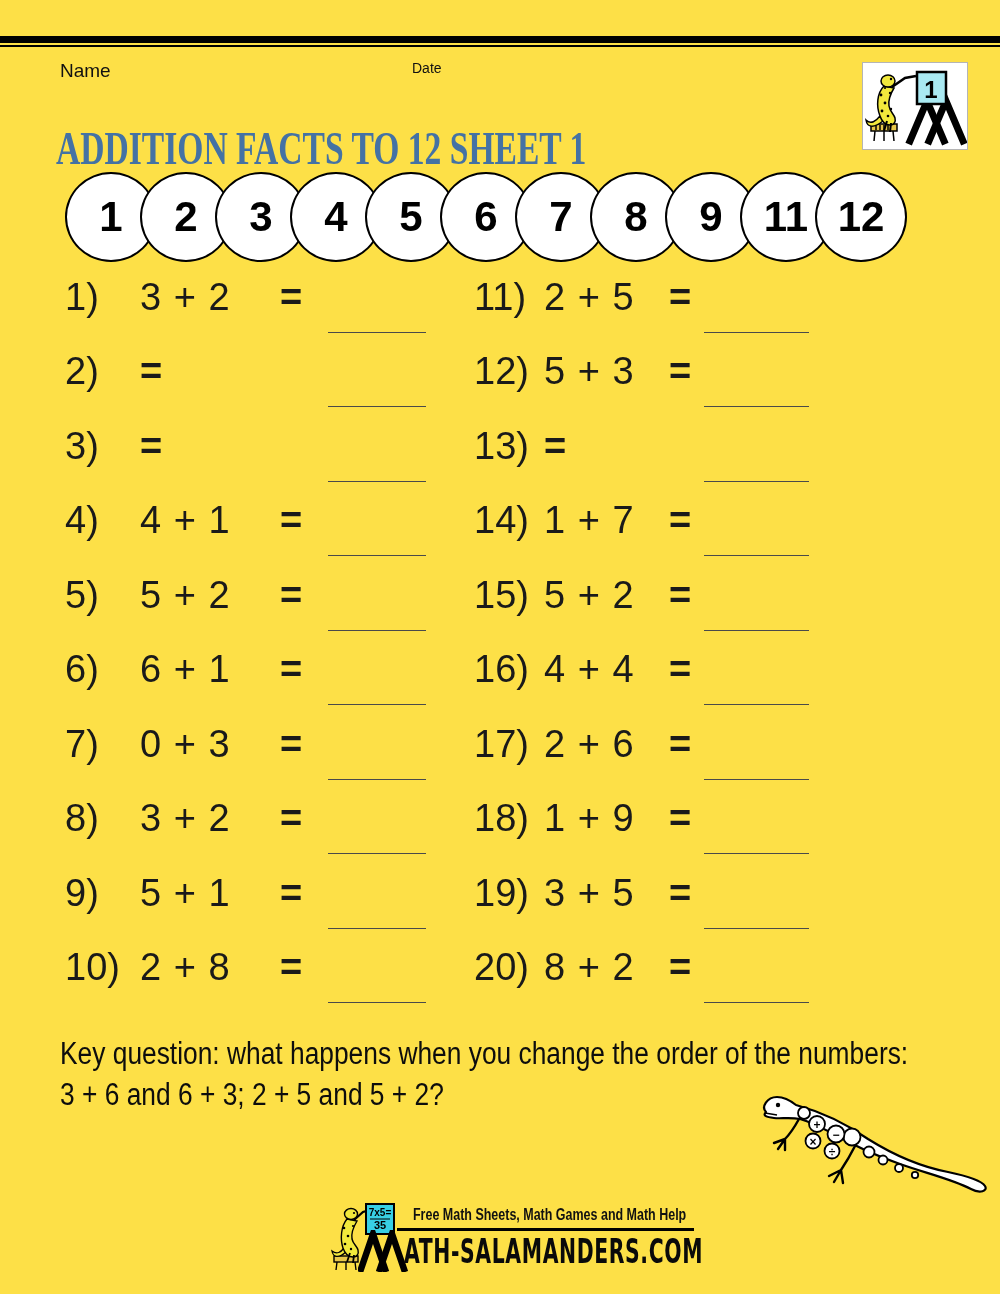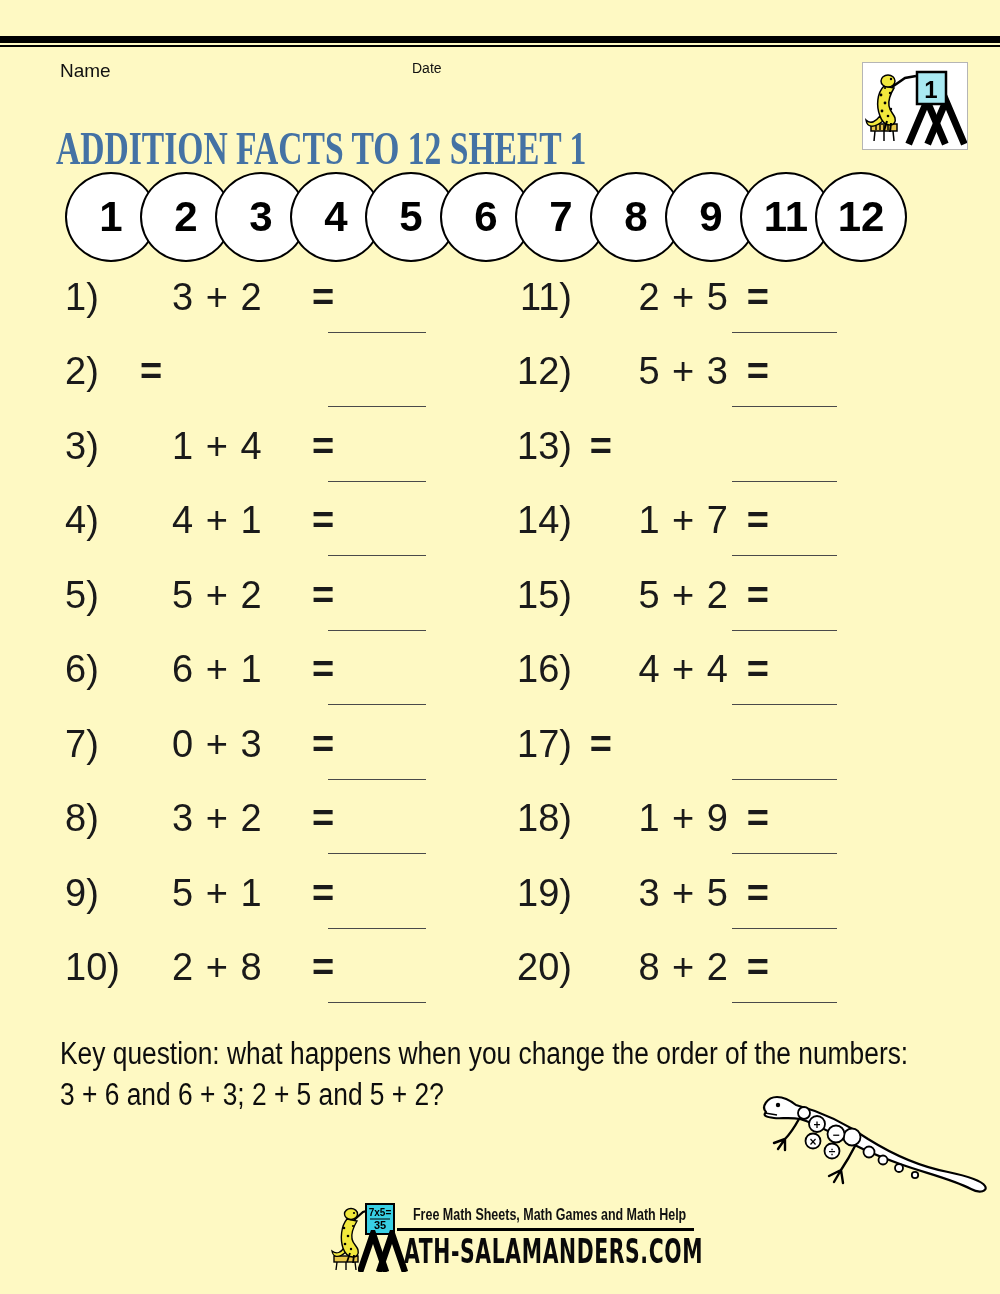--- a/index.html
+++ b/index.html
@@ -1,17 +1,17 @@
 <!DOCTYPE html>
 <html><head>
 <meta charset="utf-8">
 <style>
   html,body{margin:0;padding:0;background:#fff;}
   .page{
-    position:relative;width:1000px;height:1294px;background:#fef9c3;
+    position:relative;width:1000px;height:1294px;background:#fde047;
     font-family:"Liberation Sans",sans-serif;color:#1a1a1a;overflow:hidden;
   }
   
   .rule-thick{position:absolute;left:0;top:36px;width:1000px;height:7px;background:#000;}
   .rule-thin{position:absolute;left:0;top:45px;width:1000px;height:2px;background:#000;}
   
   .name-label{position:absolute;left:60px;top:60px;font-size:19px;color:#111;}
   .date-label{position:absolute;left:412px;top:60px;font-size:14px;color:#111;}
   
   .logo-box{position:absolute;left:862px;top:62px;width:104px;height:86px;background:#fff;border:1px solid #b5b5b5;}
@@ -25,25 +25,25 @@
   .number-track{position:absolute;left:65px;top:172px;display:flex;}
   .oval{
     width:88px;height:86px;border:2px solid #000;border-radius:50%;background:#fff;
     display:flex;align-items:center;justify-content:center;flex:0 0 auto;
   }
   .oval + .oval{margin-left:-17px;}
   .oval-num{font-size:42px;font-weight:600;color:#000;}
   
   .col{position:absolute;top:260px;width:440px;}
   .col-left{left:65px;}
-  .col-right{left:502px;text-align:right;}
+  .col-right{left:474px;}
   .prow{position:relative;height:74.5px;display:flex;align-items:center;font-size:38px;}
   .plabel{width:75px;flex:0 0 auto;}
   .col-right .plabel{width:70px;}
-  .pexpr{width:140px;flex:0 0 auto;letter-spacing:1px;margin-left:32px;}
+  .pexpr{width:140px;flex:0 0 auto;letter-spacing:1px;}
   .col-right .pexpr{width:125px;}
   .peq{width:40px;flex:0 0 auto;font-weight:600;}
   .answer-line{position:absolute;bottom:2px;height:0;border-top:1.5px solid #4a4a4a;}
   .col-left .answer-line{left:263px;width:98px;}
   .col-right .answer-line{left:230px;width:105px;}
   
   .key-question{
     position:absolute;left:60px;top:1033px;font-size:31px;line-height:41px;color:#0d0d0d;
     transform:scaleX(0.85);transform-origin:left top;white-space:nowrap;
   }
@@ -177,21 +177,20 @@
   </div>
 
   <div class="prow">
     <span class="plabel">2)</span>
     <span class="peq">=</span>
     <span class="answer-line"></span>
   </div>
 
   <div class="prow">
     <span class="plabel">3)</span>
-    <span class="pexpr">1 + 4</span>
     <span class="peq">=</span>
     <span class="answer-line"></span>
   </div>
 
   <div class="prow">
     <span class="plabel">4)</span>
     <span class="pexpr">4 + 1</span>
     <span class="peq">=</span>
     <span class="answer-line"></span>
   </div>
@@ -275,20 +274,21 @@
 
   <div class="prow">
     <span class="plabel">16)</span>
     <span class="pexpr">4 + 4</span>
     <span class="peq">=</span>
     <span class="answer-line"></span>
   </div>
 
   <div class="prow">
     <span class="plabel">17)</span>
+    <span class="pexpr">2 + 6</span>
     <span class="peq">=</span>
     <span class="answer-line"></span>
   </div>
 
   <div class="prow">
     <span class="plabel">18)</span>
     <span class="pexpr">1 + 9</span>
     <span class="peq">=</span>
     <span class="answer-line"></span>
   </div>

